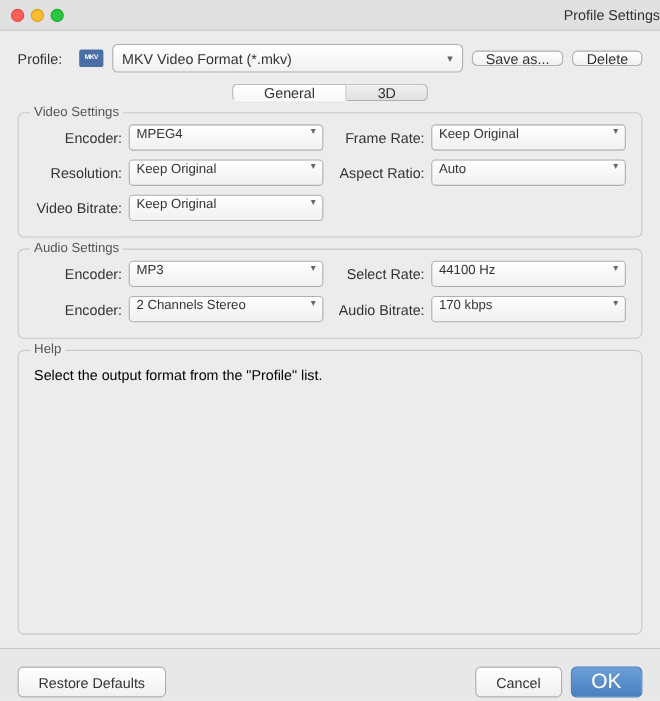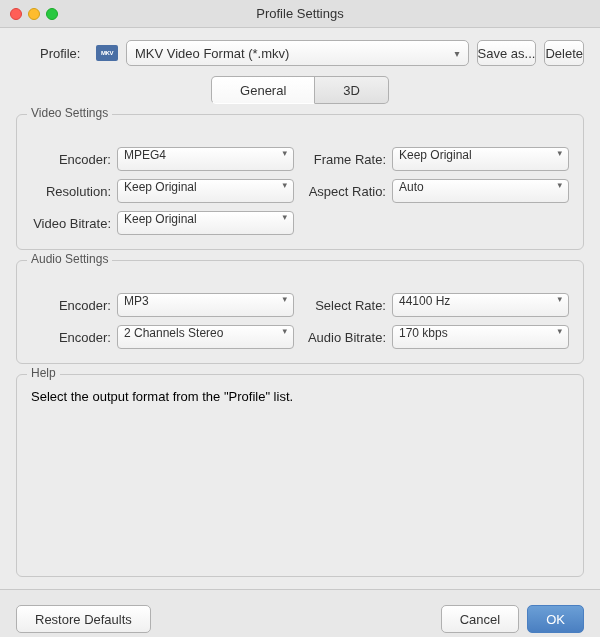--- a/index.html
+++ b/index.html
@@ -13,21 +13,21 @@
       display: flex;
       flex-direction: column;
       overflow: hidden;
     }
 
     .title-bar {
       background: #e0e0e0;
       height: 28px;
       display: flex;
       align-items: center;
-      justify-content: center;
+      justify-content: flex-end;
       position: relative;
       border-bottom: 1px solid #c8c8c8;
       flex-shrink: 0;
     }
 
     .title-bar-title {
       font-size: 13px;
       font-weight: 500;
       color: #333;
     }
@@ -63,21 +63,20 @@
       display: flex;
       align-items: center;
       gap: 8px;
     }
 
     .profile-label {
       font-size: 13px;
       color: #333;
       width: 48px;
       flex-shrink: 0;
-      margin-left: 24px;
     }
 
     .profile-dropdown {
       flex: 1;
       height: 26px;
       border: 1px solid #b0b0b0;
       border-radius: 5px;
       background: linear-gradient(to bottom, #fff, #f0f0f0);
       display: flex;
       align-items: center;
@@ -87,41 +86,41 @@
       color: #333;
       justify-content: space-between;
     }
 
     .profile-dropdown .chevron {
       font-size: 10px;
       color: #666;
     }
 
     .btn {
-      height: 26px;
+      height: 14px;
       border: 1px solid #b0b0b0;
       border-radius: 5px;
       background: linear-gradient(to bottom, #fff, #f0f0f0);
-      padding: 0 0;
+      padding: 0 12px;
       font-size: 13px;
       color: #333;
       cursor: pointer;
       display: flex;
       align-items: center;
     }
 
     .tabs {
       display: flex;
       justify-content: center;
       gap: 0;
       flex-shrink: 0;
     }
 
     .tab {
-      height: 28px;
+      height: 16px;
       padding: 0 28px;
       border: 1px solid #b0b0b0;
       background: linear-gradient(to bottom, #f0f0f0, #e0e0e0);
       font-size: 13px;
       cursor: pointer;
       display: flex;
       align-items: center;
       color: #333;
     }
 
@@ -136,21 +135,21 @@
     }
 
     .tab:last-child {
       border-radius: 0 5px 5px 0;
       border-left: none;
     }
 
     .section {
       border: 1px solid #c8c8c8;
       border-radius: 6px;
-      padding: 28px 14px 14px;
+      padding: 6px 14px 14px;
       position: relative;
       background: transparent;
     }
 
     .section-title {
       position: absolute;
       top: -9px;
       left: 10px;
       background: #ececec;
       padding: 0 4px;
@@ -229,39 +228,39 @@
       font-size: 13px;
       color: #000000;
       margin-top: 4px;
     }
 
     .bottom-bar {
       background: #e8e8e8;
       border-top: 1px solid #c8c8c8;
       height: 48px;
       display: flex;
-      align-items: flex-end;
-      padding: 4px 16px;
+      align-items: flex-start;
+      padding: 16px 16px;
       flex-shrink: 0;
     }
 
     .bottom-bar-left {
       flex: 1;
     }
 
     .bottom-bar-right {
       display: flex;
       gap: 8px;
     }
 
     .btn-primary {
       height: 28px;
       border-radius: 5px;
       padding: 0 18px;
-      font-size: 13px;
+      font-size: 19px;
       cursor: pointer;
       display: flex;
       align-items: center;
       border: 1px solid #4a7fc1;
       background: linear-gradient(to bottom, #6b9fd6, #4a7fc1);
       color: #fff;
     }
 
     .btn-secondary {
       height: 28px;

